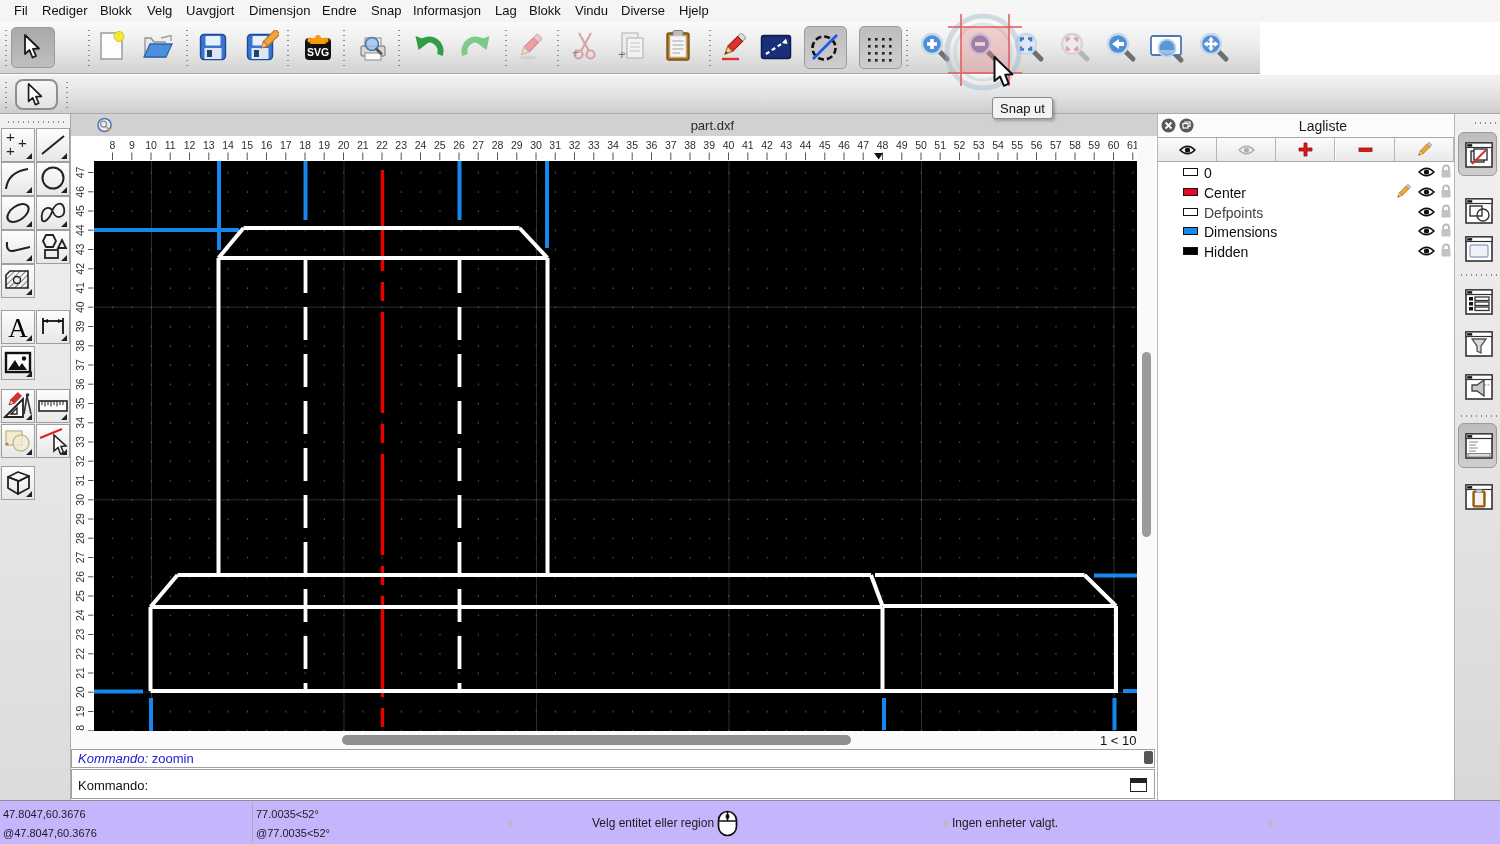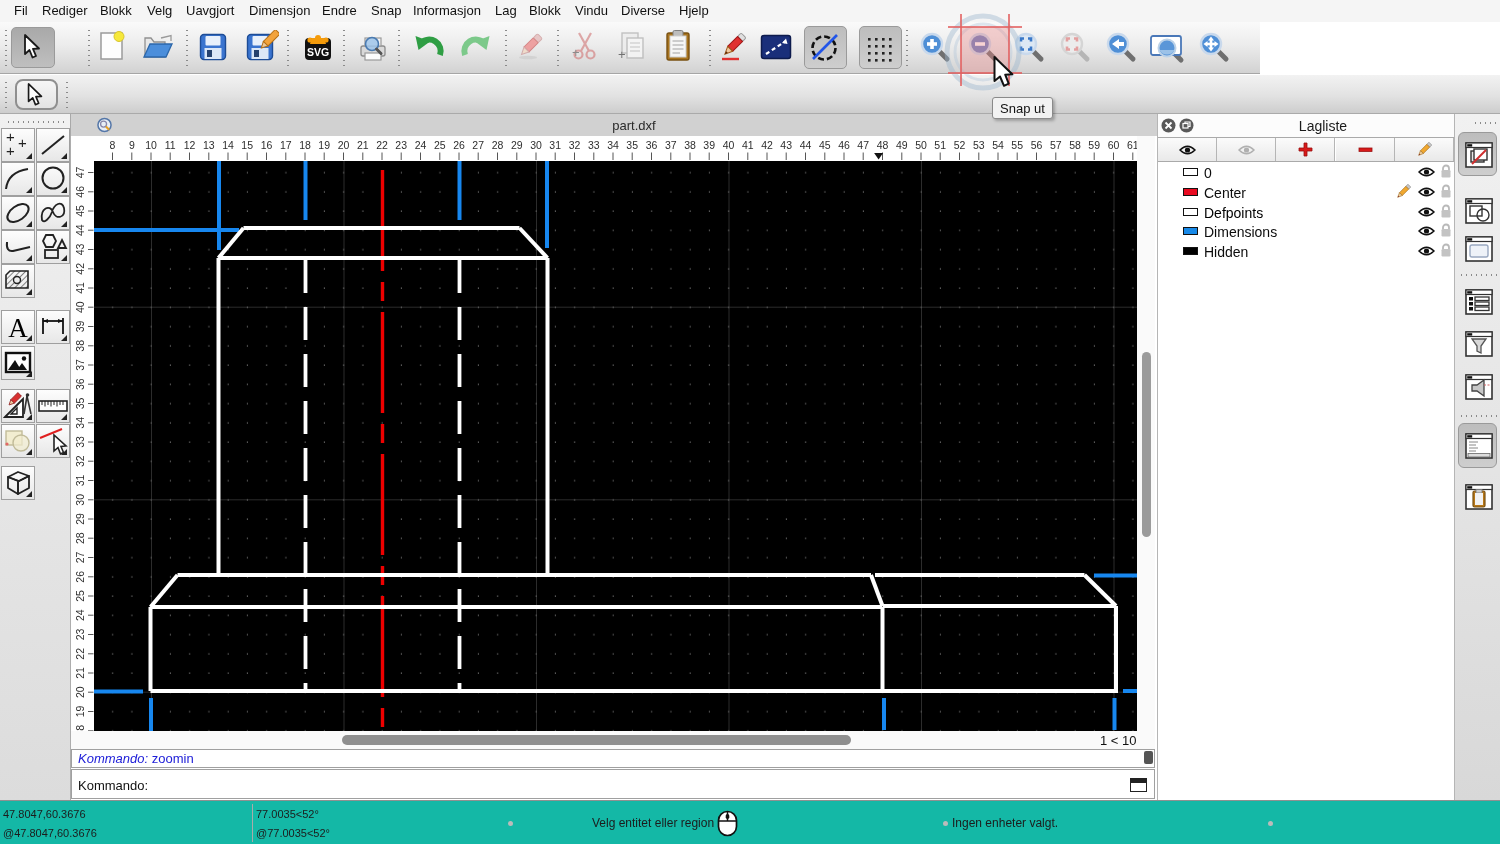--- a/index.html
+++ b/index.html
@@ -14,21 +14,21 @@
 .ldock{position:absolute;left:0;top:114px;width:71px;height:686px;background:linear-gradient(180deg,#f1f1f1,#dcdcdc)}
 .lbtn{position:absolute;width:34px;height:34px;background:linear-gradient(180deg,#fdfdfd,#e7e7e7);border:1px solid #9f9f9f;display:flex;align-items:center;justify-content:center}
 .corner:after{content:"";position:absolute;right:2px;bottom:2px;border-left:6px solid transparent;border-bottom:6px solid #222}
 .rdock{position:absolute;left:1455px;top:114px;width:45px;height:686px;background:linear-gradient(180deg,#f1f1f1,#d8d8d8)}
 .rbtn{position:absolute;left:7px;width:34px;height:34px;display:flex;align-items:center;justify-content:center}
 .mditle{position:absolute;left:70px;top:114px;width:1087px;height:22px;background:#d1d1d1;border-left:1px solid #a9a9a9}
 .panel{position:absolute;left:1157px;top:114px;width:298px;height:686px;background:#fff;border-left:1px solid #b5b5b5;border-right:1px solid #b5b5b5}
 .ptool{position:absolute;left:0;top:23px;width:296px;height:25px;border-top:1px solid #aaa;border-bottom:1px solid #aaa}
 .pbtn{position:absolute;top:0;height:23px;background:linear-gradient(180deg,#fbfbfb,#e9e9e9);border-right:1px solid #b5b5b5;display:flex;align-items:center;justify-content:center}
 .lrow{position:absolute;left:0;width:296px;height:20px;font-size:14px}
-.status{position:absolute;left:0;top:800px;width:1500px;height:44px;background:#14b8a6;border-top:1px solid #909090;font-size:11px;color:#1c1c1c}
+.status{position:absolute;left:0;top:800px;width:1500px;height:44px;background:#c4b5fd;border-top:1px solid #909090;font-size:11px;color:#1c1c1c}
 .cmdrow{position:absolute;left:71px;width:1084px;background:#fff;border:1px solid #a0a0a0;font-size:13px}
 svg{display:block}
 </style></head><body>
 <div class="menu">
     <span style="left:14px">Fil</span>
     <span style="left:42px">Rediger</span>
     <span style="left:100px">Blokk</span>
     <span style="left:147px">Velg</span>
     <span style="left:186px">Uavgjort</span>
     <span style="left:249px">Dimensjon</span>
@@ -434,21 +434,21 @@
   </div>
 <div class="abs" style="left:70px;top:114px;width:1px;height:686px;background:#adadad"></div>
 <div class="mditle">
     <div class="abs" style="left:26px;top:3px">
       <svg width="15" height="16" viewBox="0 0 16 16">
         <circle cx="8" cy="8" r="7" fill="#e8eef5" stroke="#5577a8" stroke-width="1.6"></circle>
         <circle cx="7" cy="7" r="3.2" fill="none" stroke="#88a" stroke-width="1.4"></circle>
         <line x1="9.5" y1="9.5" x2="13" y2="13" stroke="#e8a020" stroke-width="2.2"></line>
       </svg>
     </div>
-    <div class="abs" style="left:463px;top:4px;width:200px;text-align:center;font-size:13px;color:#2a2a2a">part.dxf</div>
+    <div class="abs" style="left:463px;top:4px;width:200px;text-align:right;font-size:13px;color:#2a2a2a">part.dxf</div>
   </div>
 <div class="abs" style="left:71px;top:136px;width:1084px;height:25px;background:#fff;overflow:hidden">
     <svg width="1084" height="25" viewBox="0 0 1084 25">
       <text x="41.5" y="13" font-size="10.5" text-anchor="middle" fill="#2e2e2e" font-family="Liberation Sans">8</text>
       <line x1="41.5" y1="16.5" x2="41.5" y2="24" stroke="#555" stroke-width="1"></line>
       <text x="60.8" y="13" font-size="10.5" text-anchor="middle" fill="#2e2e2e" font-family="Liberation Sans">9</text>
       <line x1="60.8" y1="16.5" x2="60.8" y2="24" stroke="#555" stroke-width="1"></line>
       <text x="80.0" y="13" font-size="10.5" text-anchor="middle" fill="#2e2e2e" font-family="Liberation Sans">10</text>
       <line x1="80.0" y1="16.5" x2="80.0" y2="24" stroke="#555" stroke-width="1"></line>
       <text x="99.2" y="13" font-size="10.5" text-anchor="middle" fill="#2e2e2e" font-family="Liberation Sans">11</text>
@@ -782,21 +782,21 @@
       </div>
       <div class="abs" style="left:282px;top:1px">
         <svg width="12" height="15" viewBox="0 0 12 15">
           <path d="M3 6 V4.5 a3 3 0 0 1 6 0 V6" fill="none" stroke="#b9b9b9" stroke-width="1.8"></path>
           <rect x="1.5" y="6" width="9" height="7.5" rx="1.2" fill="#c3c3c3"></rect>
         </svg>
       </div>
     </div>
     <div class="lrow" style="top:89px">
       <div class="abs" style="left:25px;top:4.5px;width:15px;height:8.5px;background:#fff;border:1.6px solid #111"></div>
-      <span class="abs" style="left:46px;top:1.5px;color:#000000">Defpoints</span>
+      <span class="abs" style="left:46px;top:1.5px;color:#404040">Defpoints</span>
       <div class="abs" style="left:260px;top:3px">
         <svg width="17" height="12" viewBox="0 0 17 12">
           <path d="M1 6 Q8.5 -1.5 16 6 Q8.5 13.5 1 6 Z" fill="none" stroke="#111" stroke-width="1.5"></path>
           <circle cx="8.5" cy="6" r="2.6" fill="#111"></circle>
         </svg>
       </div>
       <div class="abs" style="left:282px;top:1px">
         <svg width="12" height="15" viewBox="0 0 12 15">
           <path d="M3 6 V4.5 a3 3 0 0 1 6 0 V6" fill="none" stroke="#b9b9b9" stroke-width="1.8"></path>
           <rect x="1.5" y="6" width="9" height="7.5" rx="1.2" fill="#c3c3c3"></rect>

